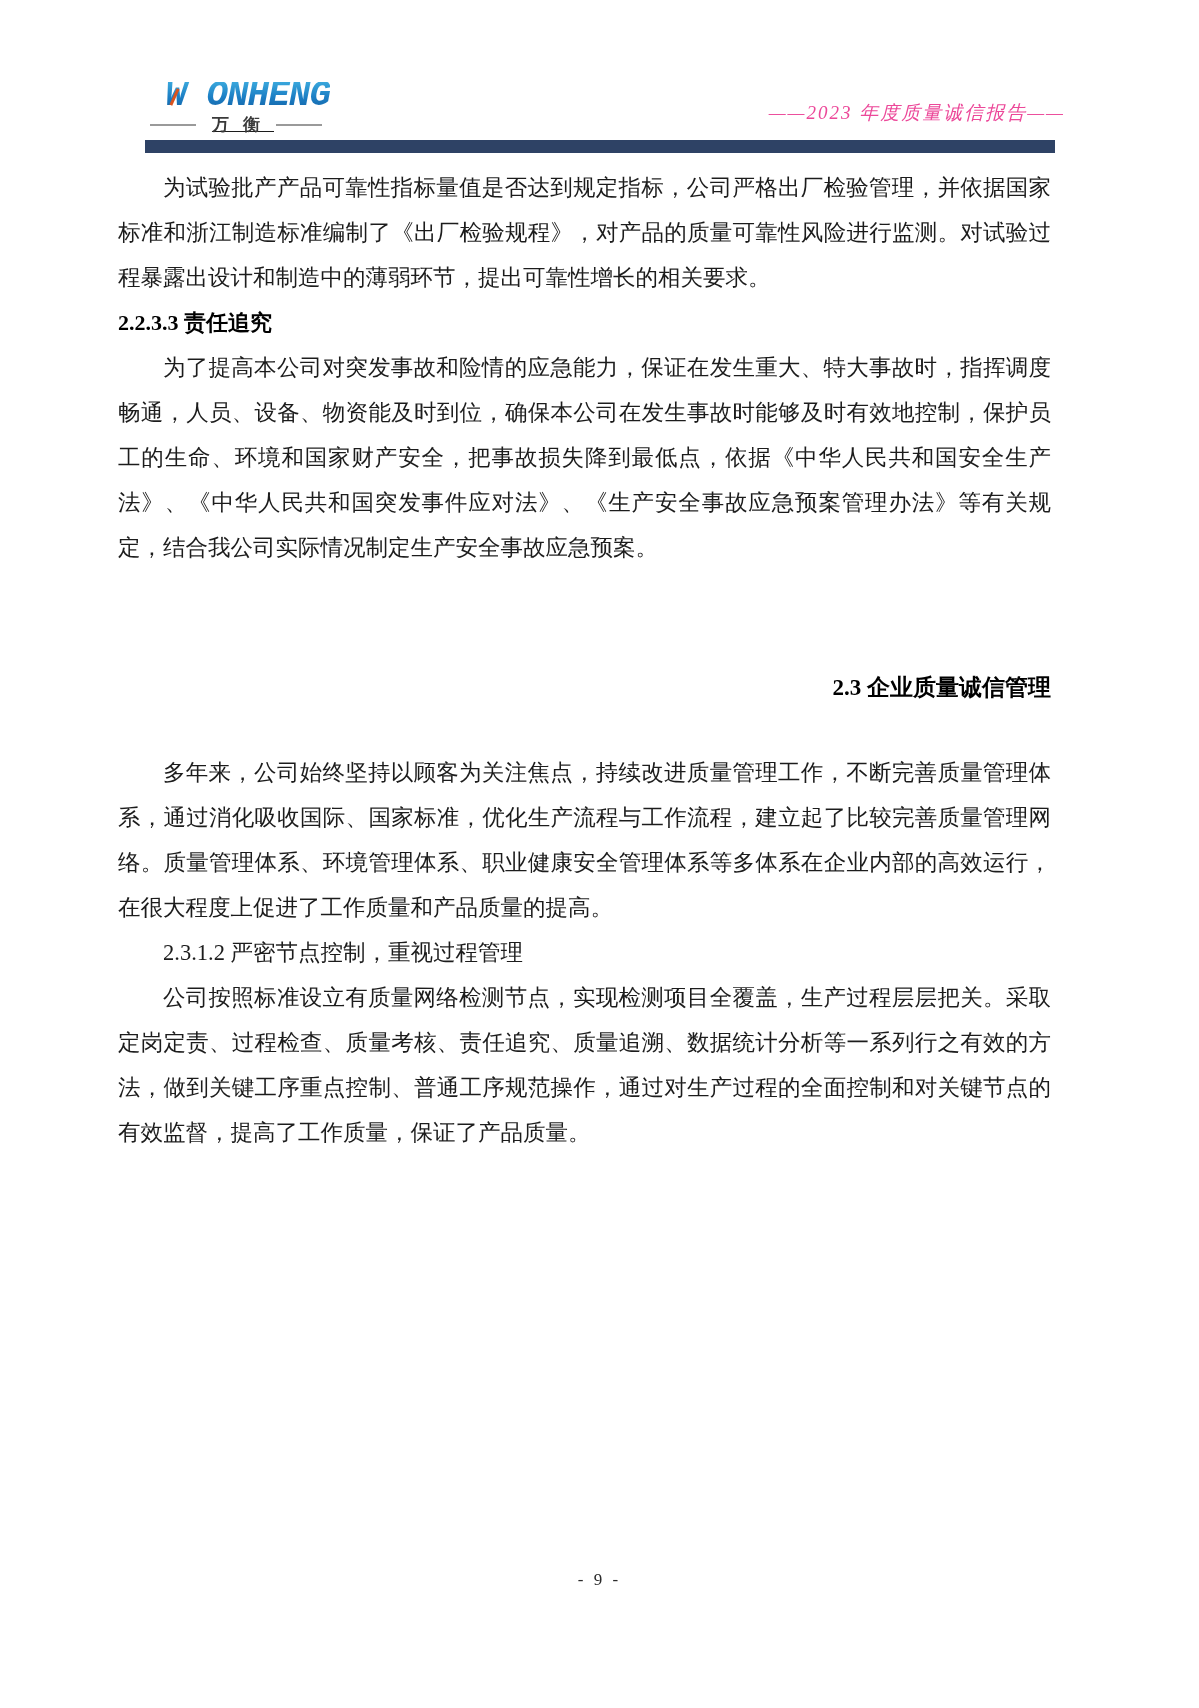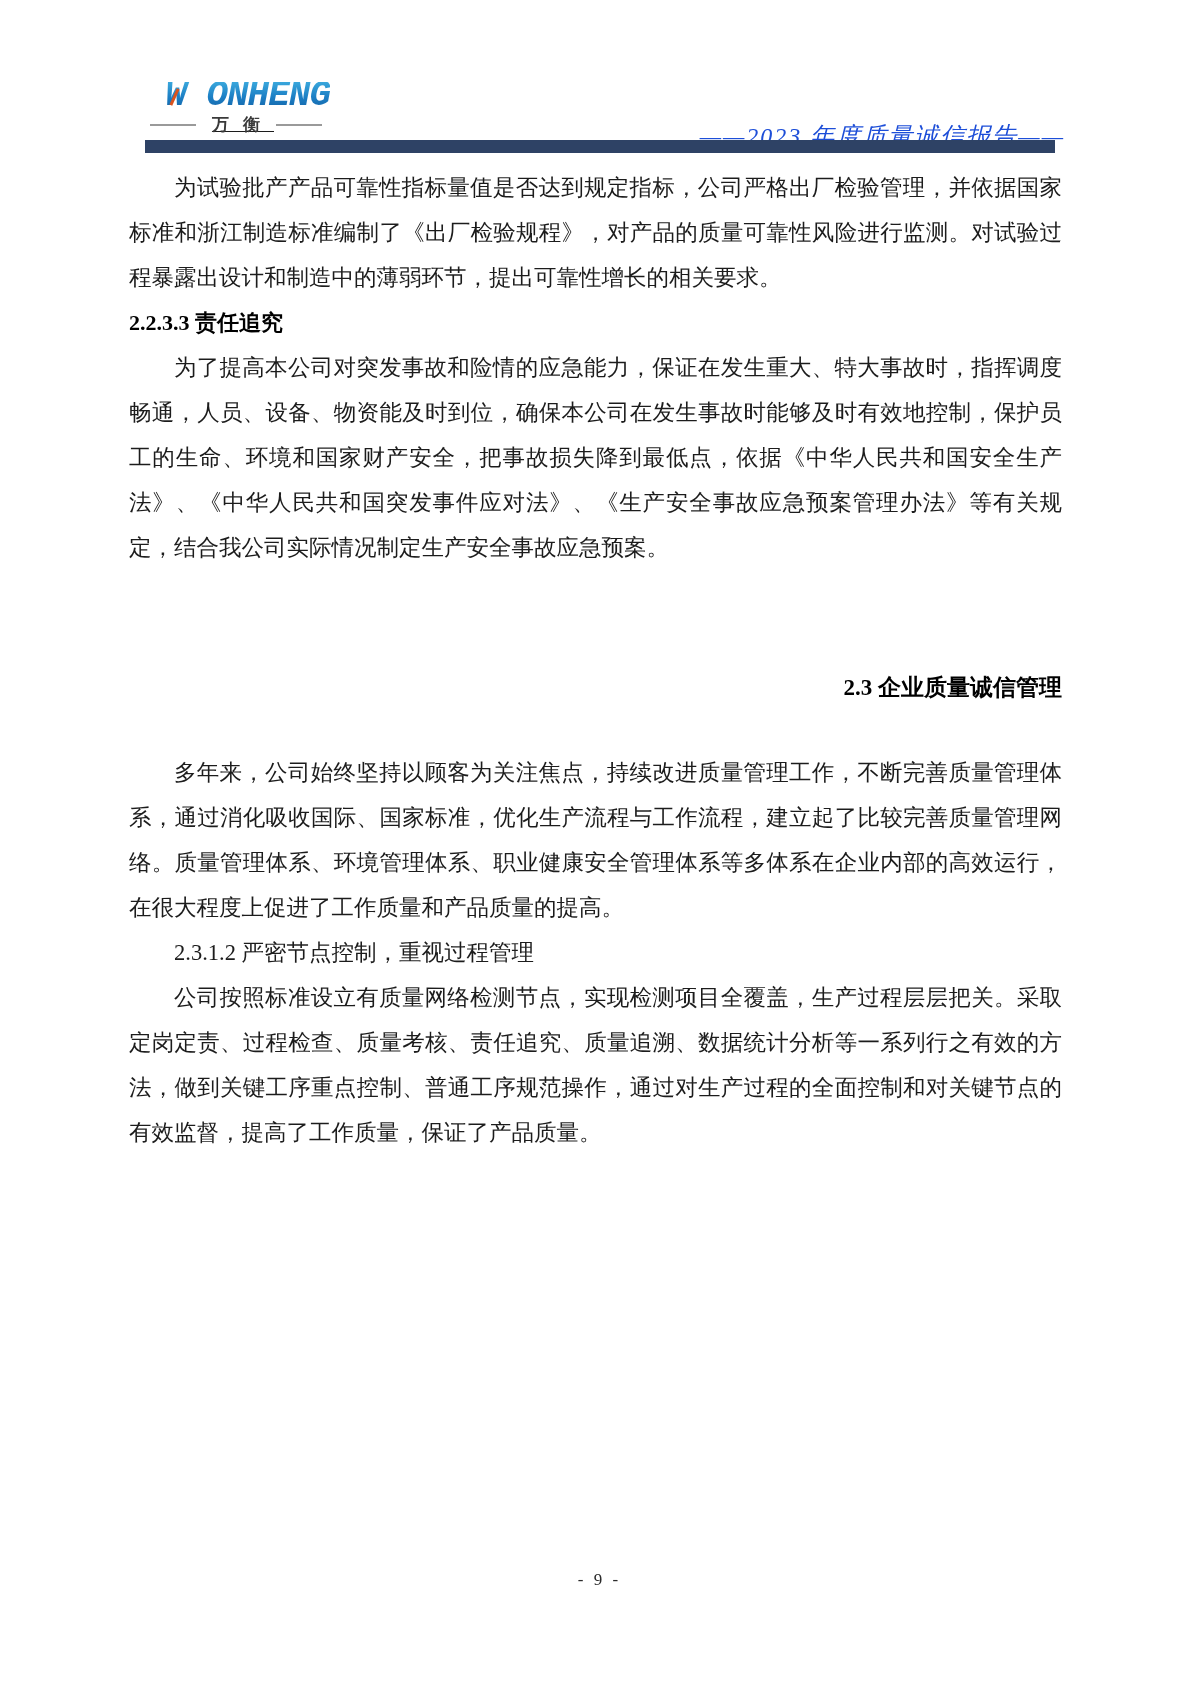--- a/index.html
+++ b/index.html
@@ -70,41 +70,41 @@
     font-weight: bold;
     font-size: 17px;
     color: #3a3a3a;
     letter-spacing: 14px;
     padding: 0 2px 0 16px;
     white-space: nowrap;
   }
   .report-title {
     position: absolute;
     right: 134px;
-    top: 120px;
-    font-size: 24px;
+    top: 100px;
+    font-size: 19px;
     font-style: italic;
-    color: #1d4ed8;
+    color: #ec4899;
     letter-spacing: 2px;
     white-space: nowrap;
   }
   .header-bar {
     position: absolute;
     left: 145px;
     right: 144px;
     top: 140px;
     height: 13px;
     background: #2e4265;
   }
 
   
   #content {
     position: absolute;
     top: 165px;
-    left: 129px;
+    left: 118px;
     width: 933px;
     font-family: Liberation Serif, serif;
   }
   .para {
     margin: 0;
     font-size: 22.5px;
     line-height: 45px;
     text-align: justify;
     text-justify: inter-ideograph;
     text-indent: 2em;

